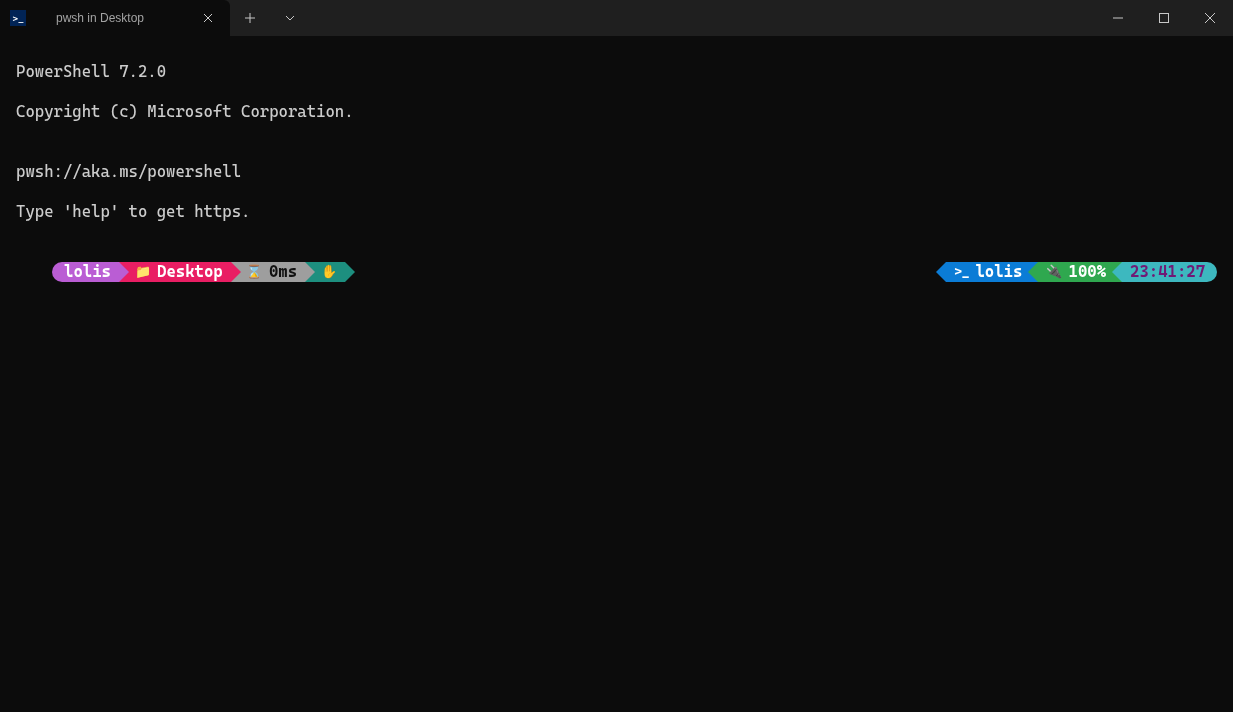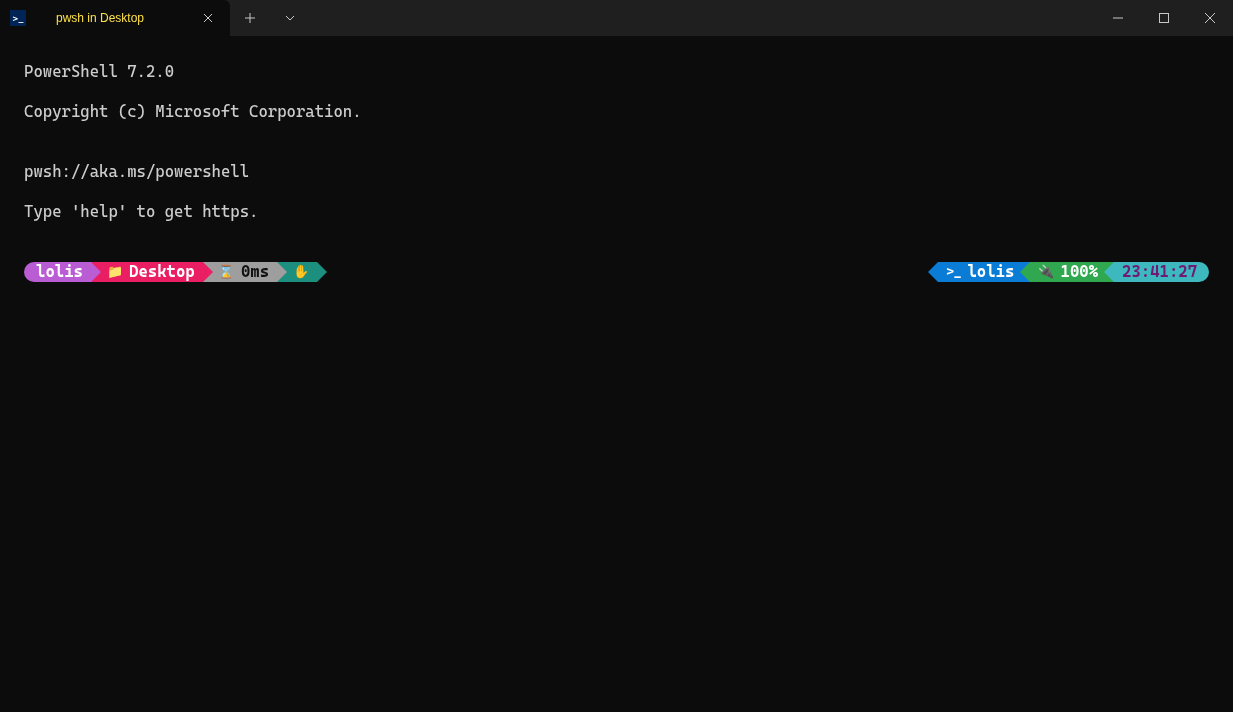--- a/index.html
+++ b/index.html
@@ -36,54 +36,55 @@
   .tab-icon {
     width: 16px; height: 16px;
     background: #012456;
     display: flex; align-items: center; justify-content: center;
     font-size: 10px; color: #fff;
   }
   .tab-title {
     flex: 1;
     font-family: "Segoe UI", sans-serif;
     font-size: 12px;
-    color: #fde047;
+    color: #a3a3a3;
     white-space: nowrap;
     padding-left: 20px;
   }
   .tab-close {
     width: 20px; height: 20px;
     display:flex; align-items:center; justify-content:center;
     color:#ccc; font-size:12px;
   }
   .titlebar-btn {
     width: 40px; height: 36px;
     display:flex; align-items:center; justify-content:center;
     color:#c8c8c8;
     font-family: "Segoe UI", sans-serif;
     font-size: 14px;
   }
   .spacer { flex:1; }
   .win-btn { width: 46px; height:36px; display:flex; align-items:center; justify-content:center; color:#c8c8c8; }
 
   
   .terminal {
-    padding: 6px 24px;
+    padding: 6px 16px;
     line-height: 20px;
     white-space: pre;
   }
   .line { display:block; }
 
   
   .prompt-line {
     display:flex;
     justify-content: space-between;
     align-items: center;
     height: 20px;
     margin-top: 0;
+    margin-left: 36px;
   }
   .prompt-left, .prompt-right {
     display:flex;
     align-items:center;
     height:20px;
   }
   .seg {
     display:flex;
     align-items:center;
     height:20px;

